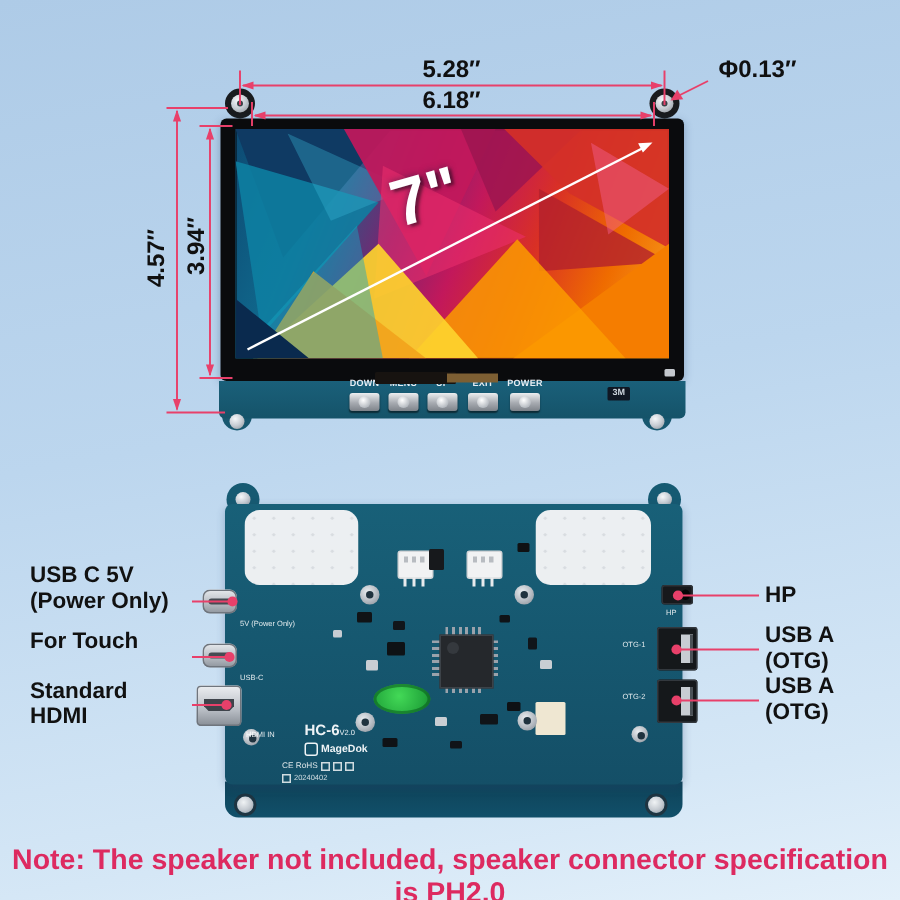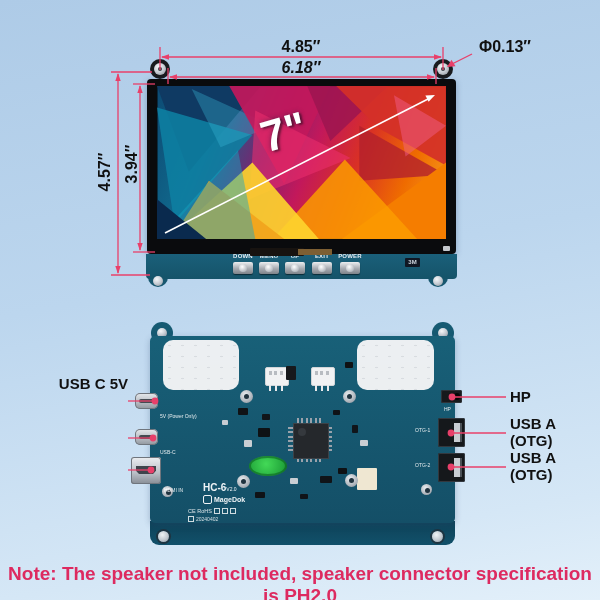--- a/index.html
+++ b/index.html
@@ -101,34 +101,34 @@
   .usba{width:27px;height:29px;border-radius:2px;background:#15181b;box-shadow:inset 0 0 0 1px #33383e;}
   .usba::after{content:"";position:absolute;right:3px;top:5px;width:8px;height:19px;background:#c8cdd3;
     box-shadow:inset -2px 0 0 #4b5157;}
   .panel-strip{position:absolute;left:150px;top:521px;width:305px;height:24px;z-index:1;
     background:linear-gradient(180deg,#0e4258 0%,#11506a 100%);border-radius:0 0 9px 9px;}
   .panel-hole{position:absolute;width:11px;height:11px;border-radius:50%;z-index:2;
     background:radial-gradient(circle at 40% 35%,#f0f3f5 0%,#c2c8cf 55%,#8b929a 100%);
     box-shadow:0 0 0 2px #1e3441;}
   
   .co-label{position:absolute;color:#111111;font-size:15px;font-weight:700;line-height:17px;z-index:6;}
-  .co-left{width:124px;left:4px;text-align:right;}
+  .co-left{width:124px;left:20px;text-align:left;}
   .co-right{left:510px;text-align:left;}
   
   .note{position:absolute;left:0;right:0;top:563px;text-align:center;color:#dd2a60;
     font-size:19px;font-weight:700;z-index:6;}
   svg.overlay{position:absolute;left:0;top:0;z-index:5;}
 </style>
 </head>
 <body>
 
 <div class="stage">
 
-  <div class="dim" style="left:261px;top:38px;width:80px;">4.85″</div>
-  <div class="dim" style="left:261px;top:59px;width:80px;font-style:italic;">6.18″</div>
+  <div class="dim" style="left:261px;top:38px;width:80px;">5.28″</div>
+  <div class="dim" style="left:261px;top:59px;width:80px;">6.18″</div>
   <div class="dim" style="left:463px;top:38px;width:84px;">Φ0.13″</div>
   <div class="dim vert" style="left:70px;top:163px;">4.57″</div>
   <div class="dim vert" style="left:97px;top:155px;">3.94″</div>
 
   <div class="ear" style="left:150px;top:59px;">
     <span class="hole-metal" style="left:4px;top:4px;width:12px;height:12px;"></span>
     <span class="hole-dark" style="left:8px;top:8px;width:4px;height:4px;"></span>
   </div>
   <div class="ear" style="left:433px;top:59px;">
     <span class="hole-metal" style="left:4px;top:4px;width:12px;height:12px;"></span>
@@ -307,22 +307,28 @@
       <circle cx="153" cy="438" r="3.4"></circle>
       <circle cx="151" cy="470" r="3.4"></circle>
       <circle cx="452" cy="397" r="3.4"></circle>
       <circle cx="451" cy="433" r="3.4"></circle>
       <circle cx="451" cy="467" r="3.4"></circle>
     </g>
   </svg>
 
   <div class="co-label co-left" style="top:375px;">
     <div>USB C 5V</div>
+    <div>(Power Only)</div>
   </div>
   <div class="co-label co-left" style="top:419px;">
+    <div>For Touch</div>
+  </div>
+  <div class="co-label co-left" style="top:452px;">
+    <div>Standard</div>
+    <div>HDMI</div>
   </div>
   <div class="co-label co-right" style="top:388px;">
     <div>HP</div>
   </div>
   <div class="co-label co-right" style="top:415px;">
     <div>USB A</div>
     <div>(OTG)</div>
   </div>
   <div class="co-label co-right" style="top:449px;">
     <div>USB A</div>

